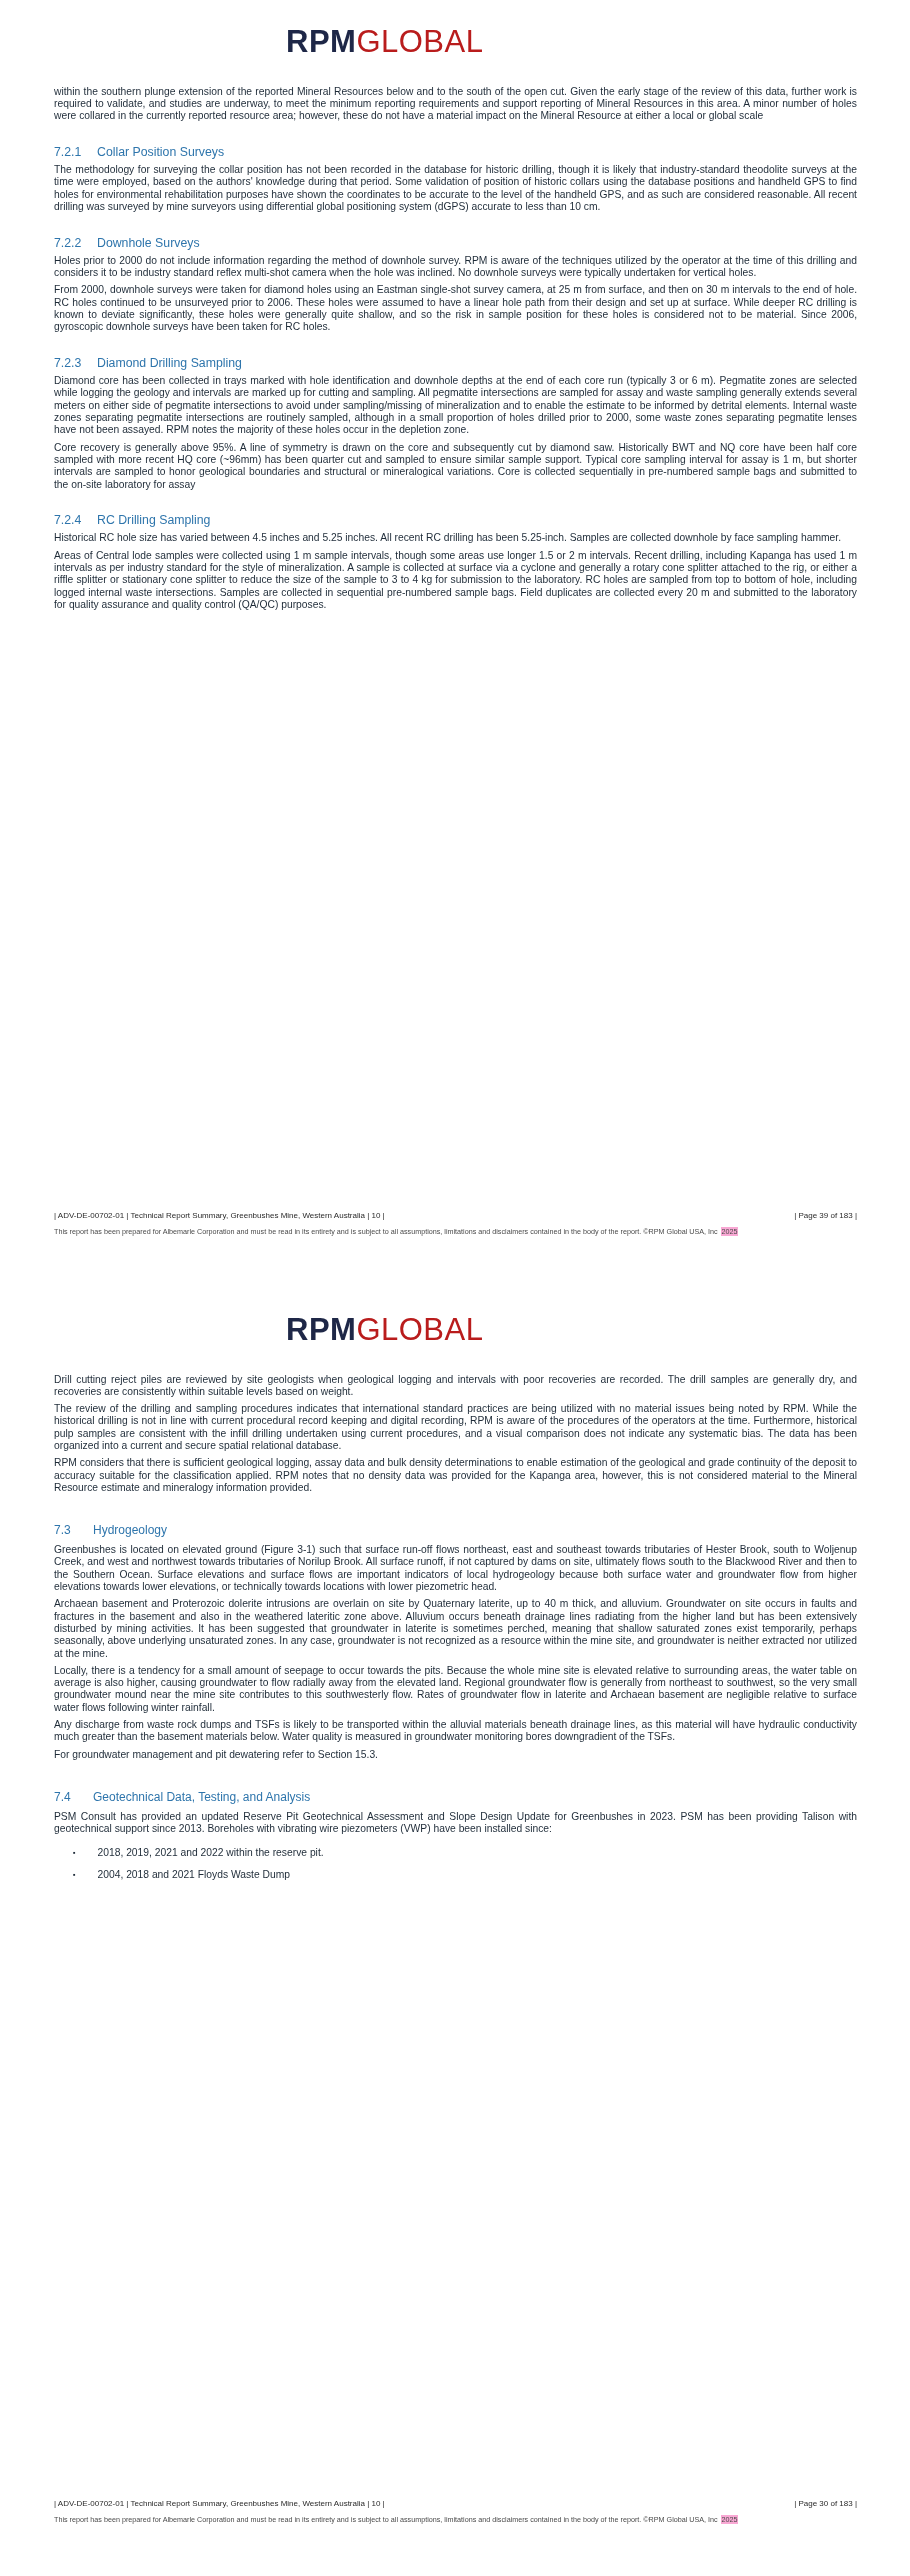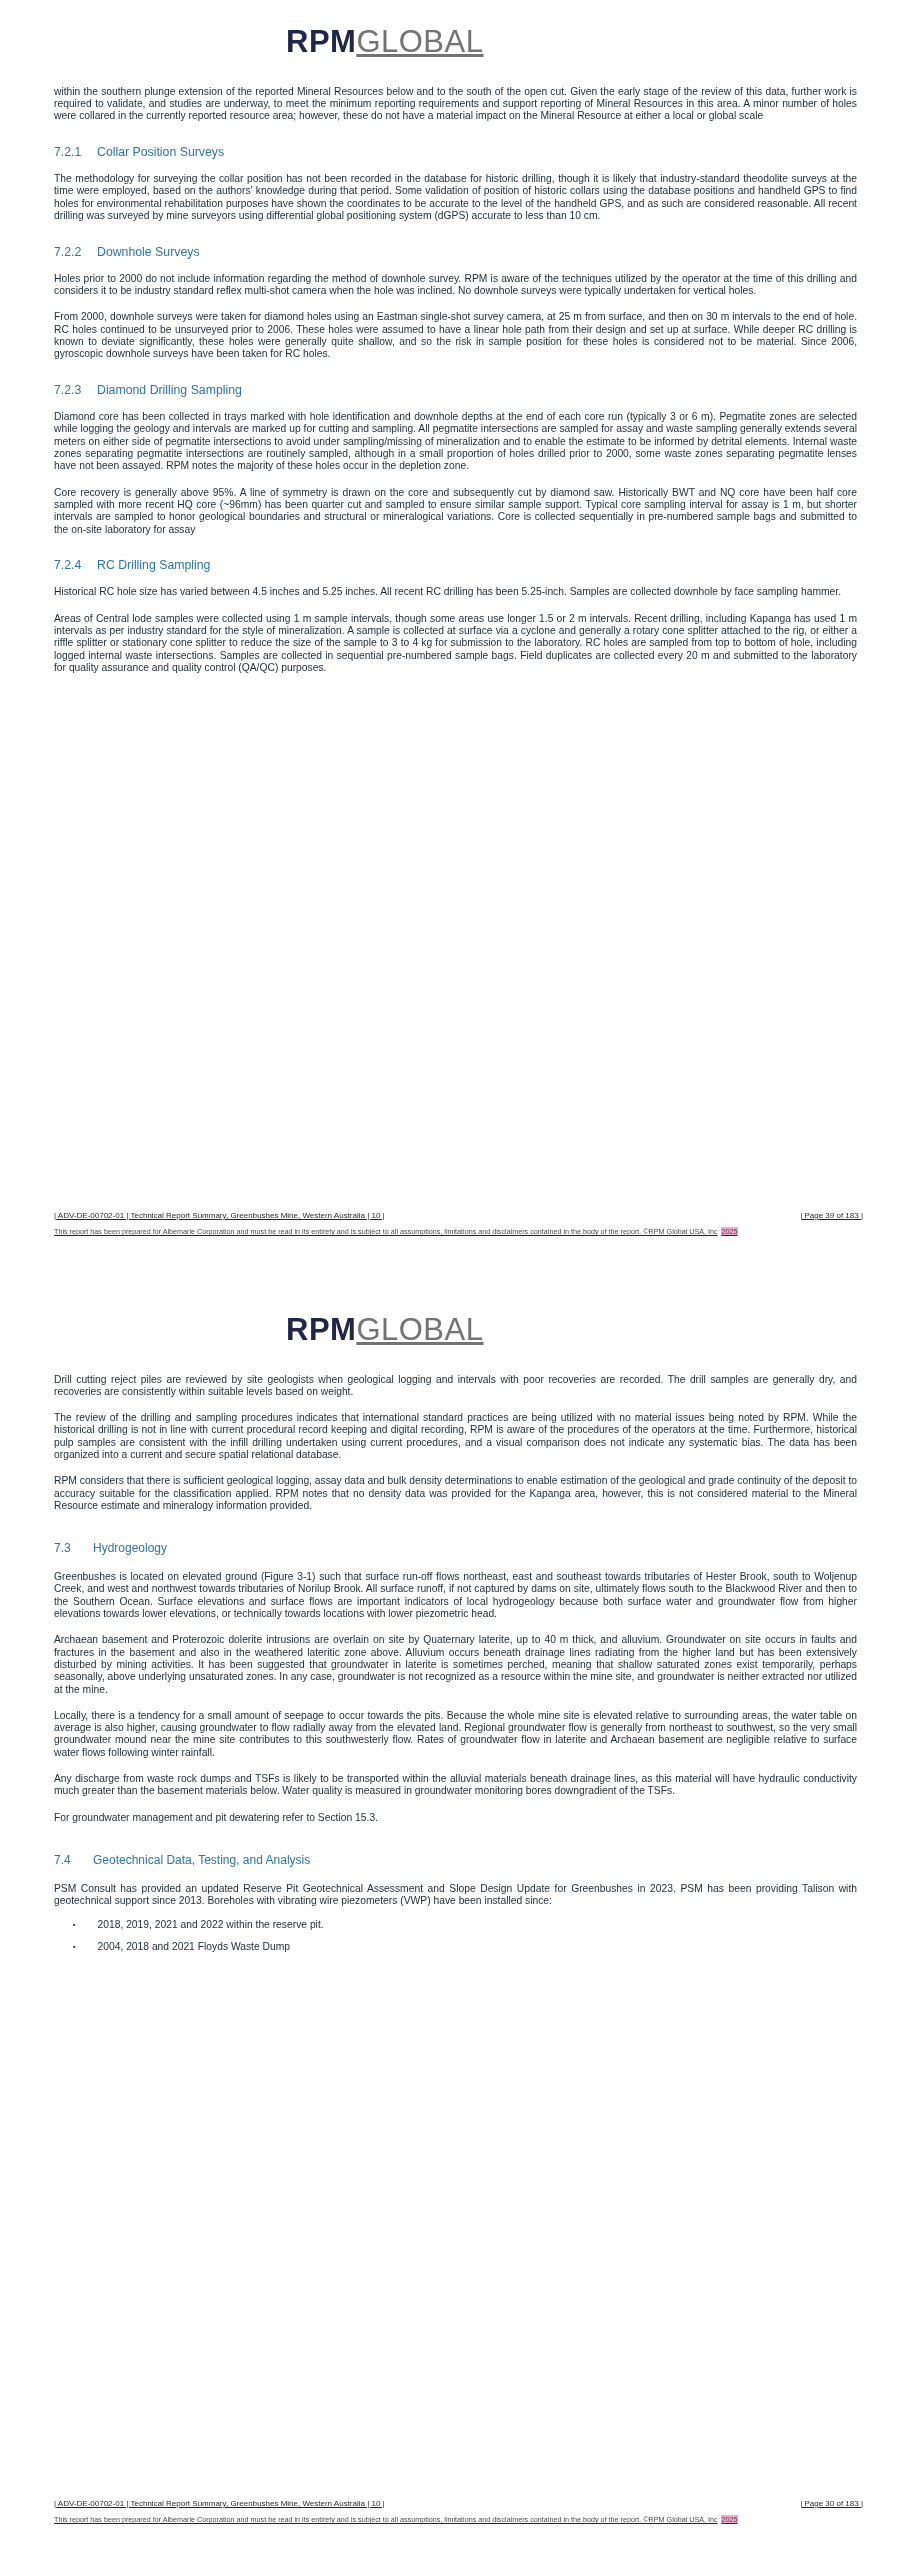--- a/index.html
+++ b/index.html
@@ -18,27 +18,27 @@
   }
   .logo {
     margin: 24.5px 0 0 286px;
     font-size: 31px;
     line-height: 34px;
     font-weight: bold;
     letter-spacing: 0.5px;
     white-space: nowrap;
   }
   .logo .rpm { color: #1e2747; }
-  .logo .global { color: #737373; font-weight: normal; text-decoration: underline; }
+  .logo .global { color: #b91c1c; font-weight: normal; }
   .content { padding: 0 54px; }
   p.body {
     font-size: 10.3px;
     line-height: 12.3px;
     text-align: justify;
-    margin-top: 14px;
+    margin-top: 5px;
     color: #1e2b38;
   }
   p.first { margin-top: 27px; }
   h2.sec, h3.sec {
     font-weight: normal;
     color: #2e75ac;
     white-space: nowrap;
   }
   h3.sec { font-size: 12.3px; line-height: 14px; margin: 22.6px 0 0 0; }
   h2.sec { font-size: 12px; line-height: 17px; margin: 28px 0 0 0; }
@@ -56,23 +56,22 @@
   .bull {
     display: inline-block;
     width: 24.5px;
     font-size: 7.5px;
     line-height: 12.3px;
     flex: 0 0 24.5px;
   }
   .footer {
     position: absolute;
     left: 54px;
-    right: 48px;
+    right: 54px;
     bottom: 52px;
-    text-decoration: underline;
   }
   .footer-row {
     display: flex;
     justify-content: space-between;
     font-size: 8px;
     line-height: 10.4px;
     color: #2a2a2a;
     white-space: nowrap;
   }
   .disclaimer {

